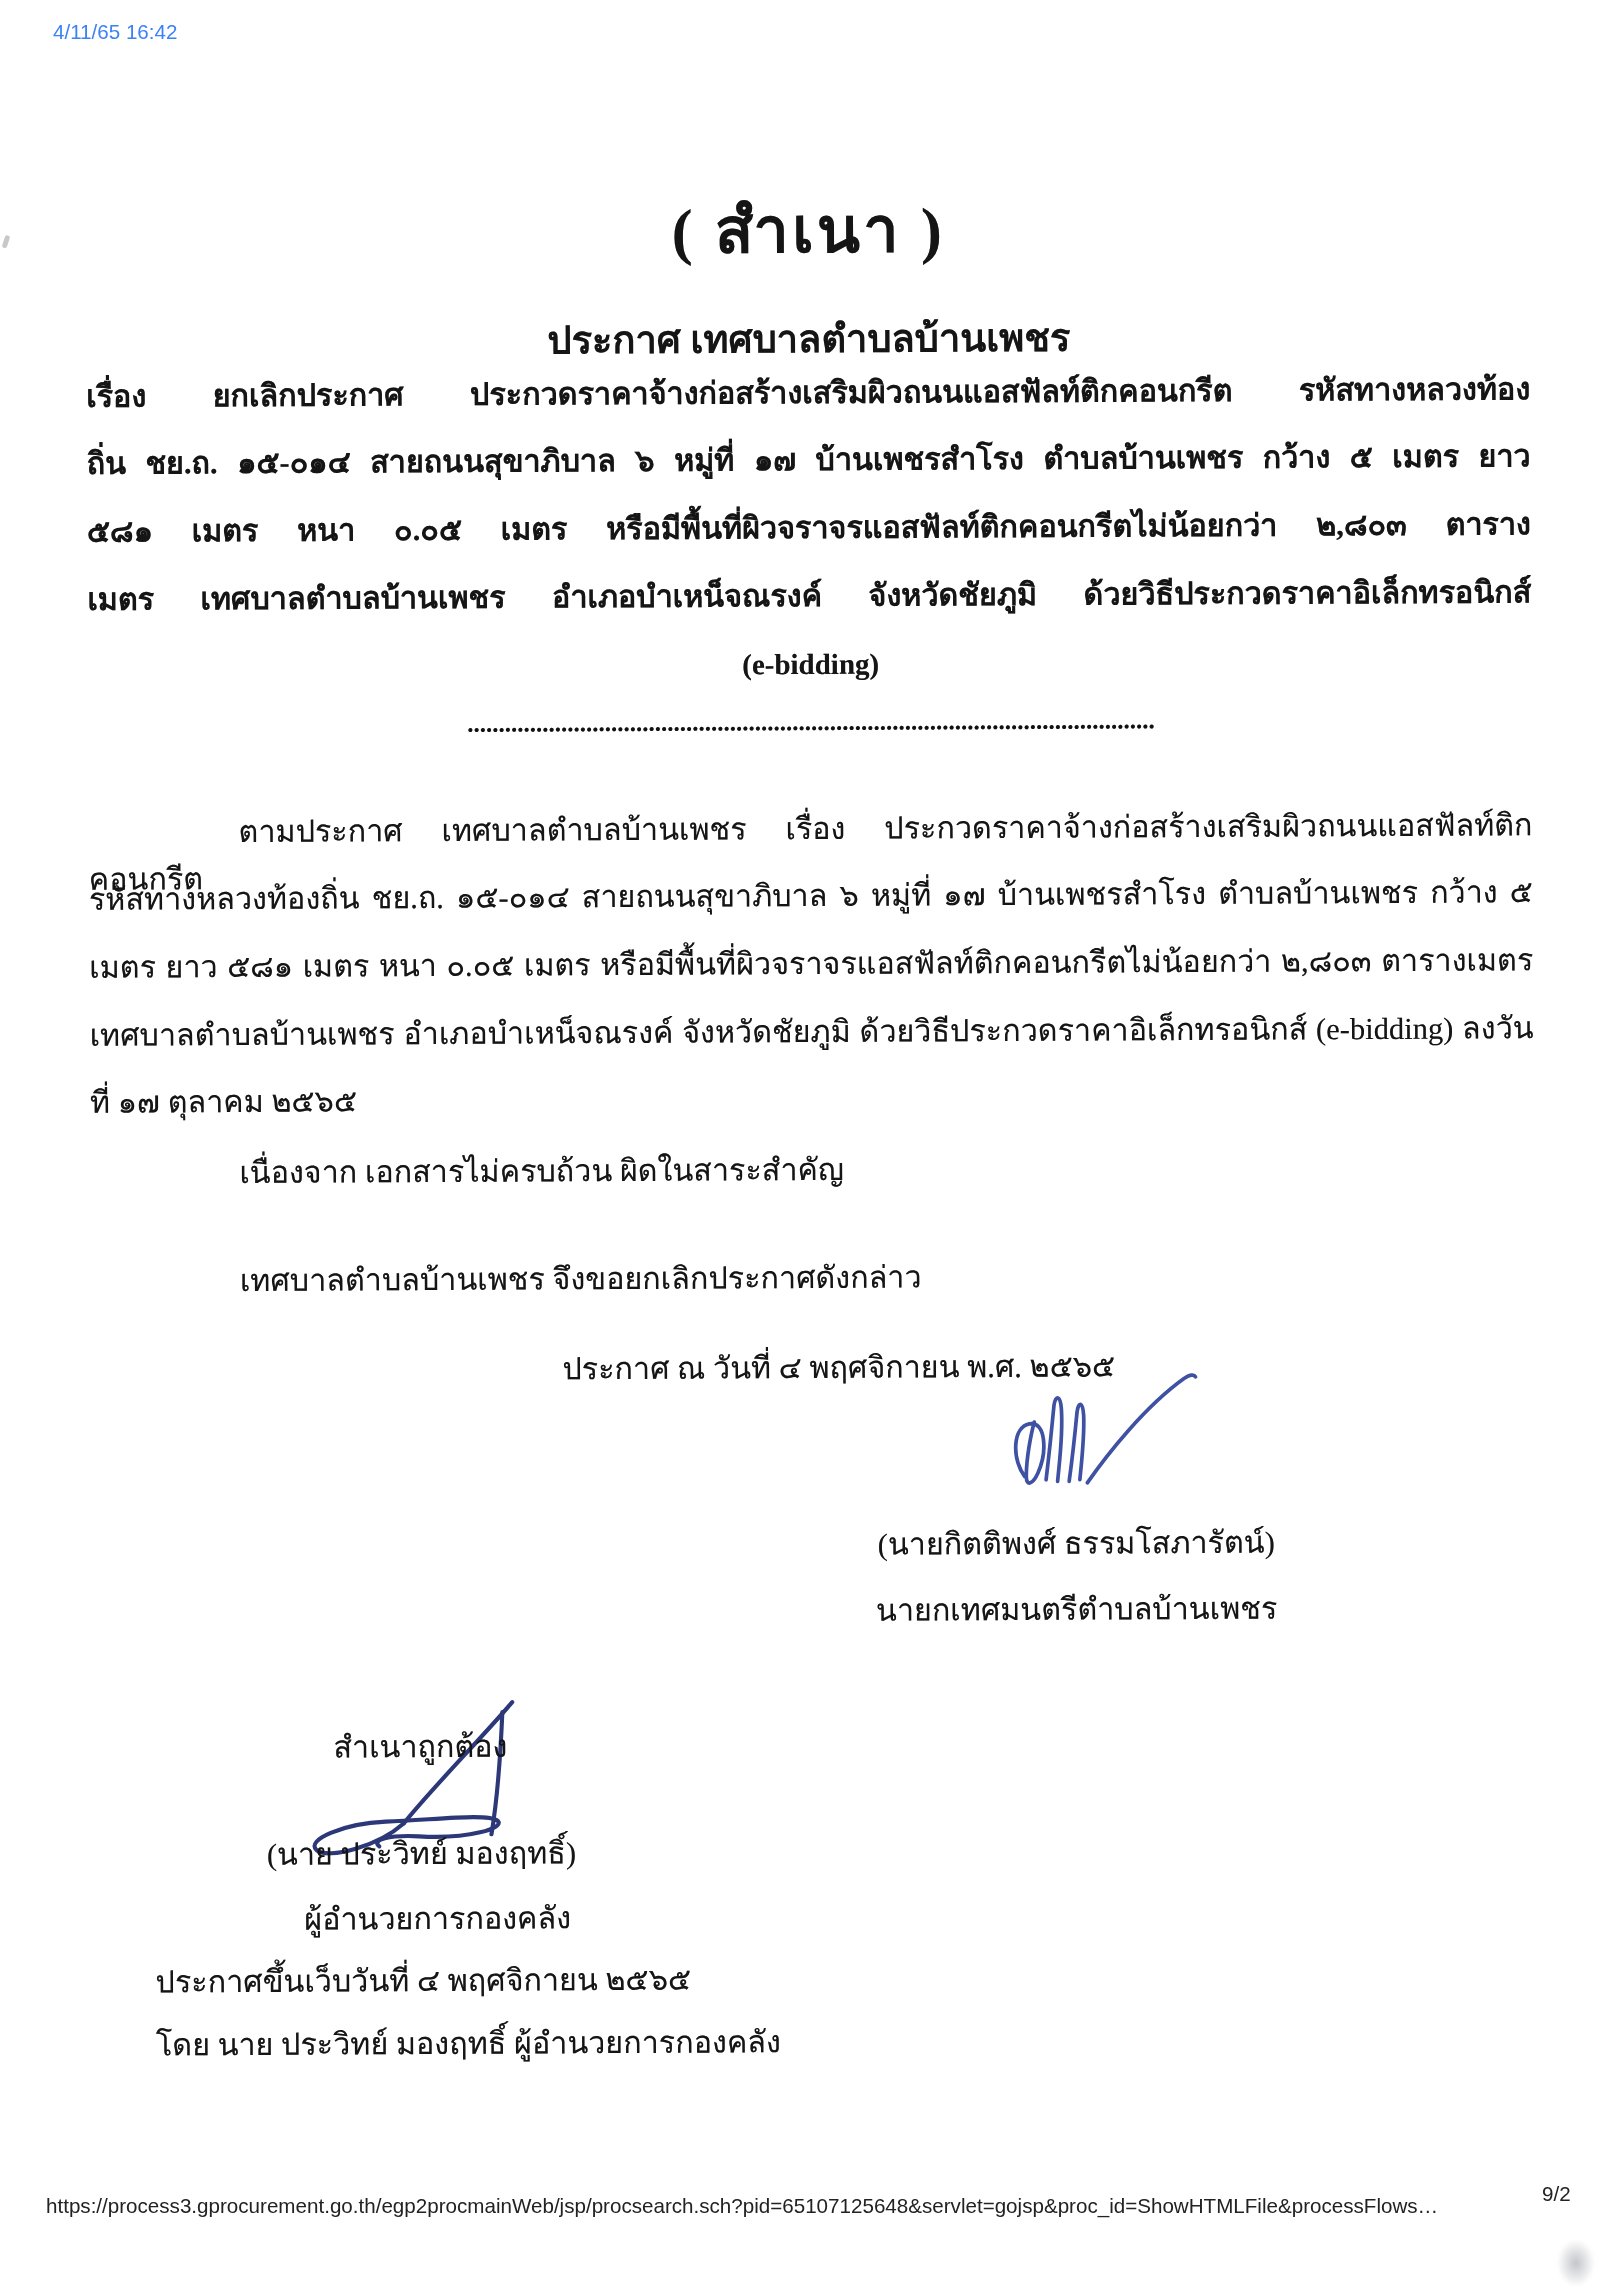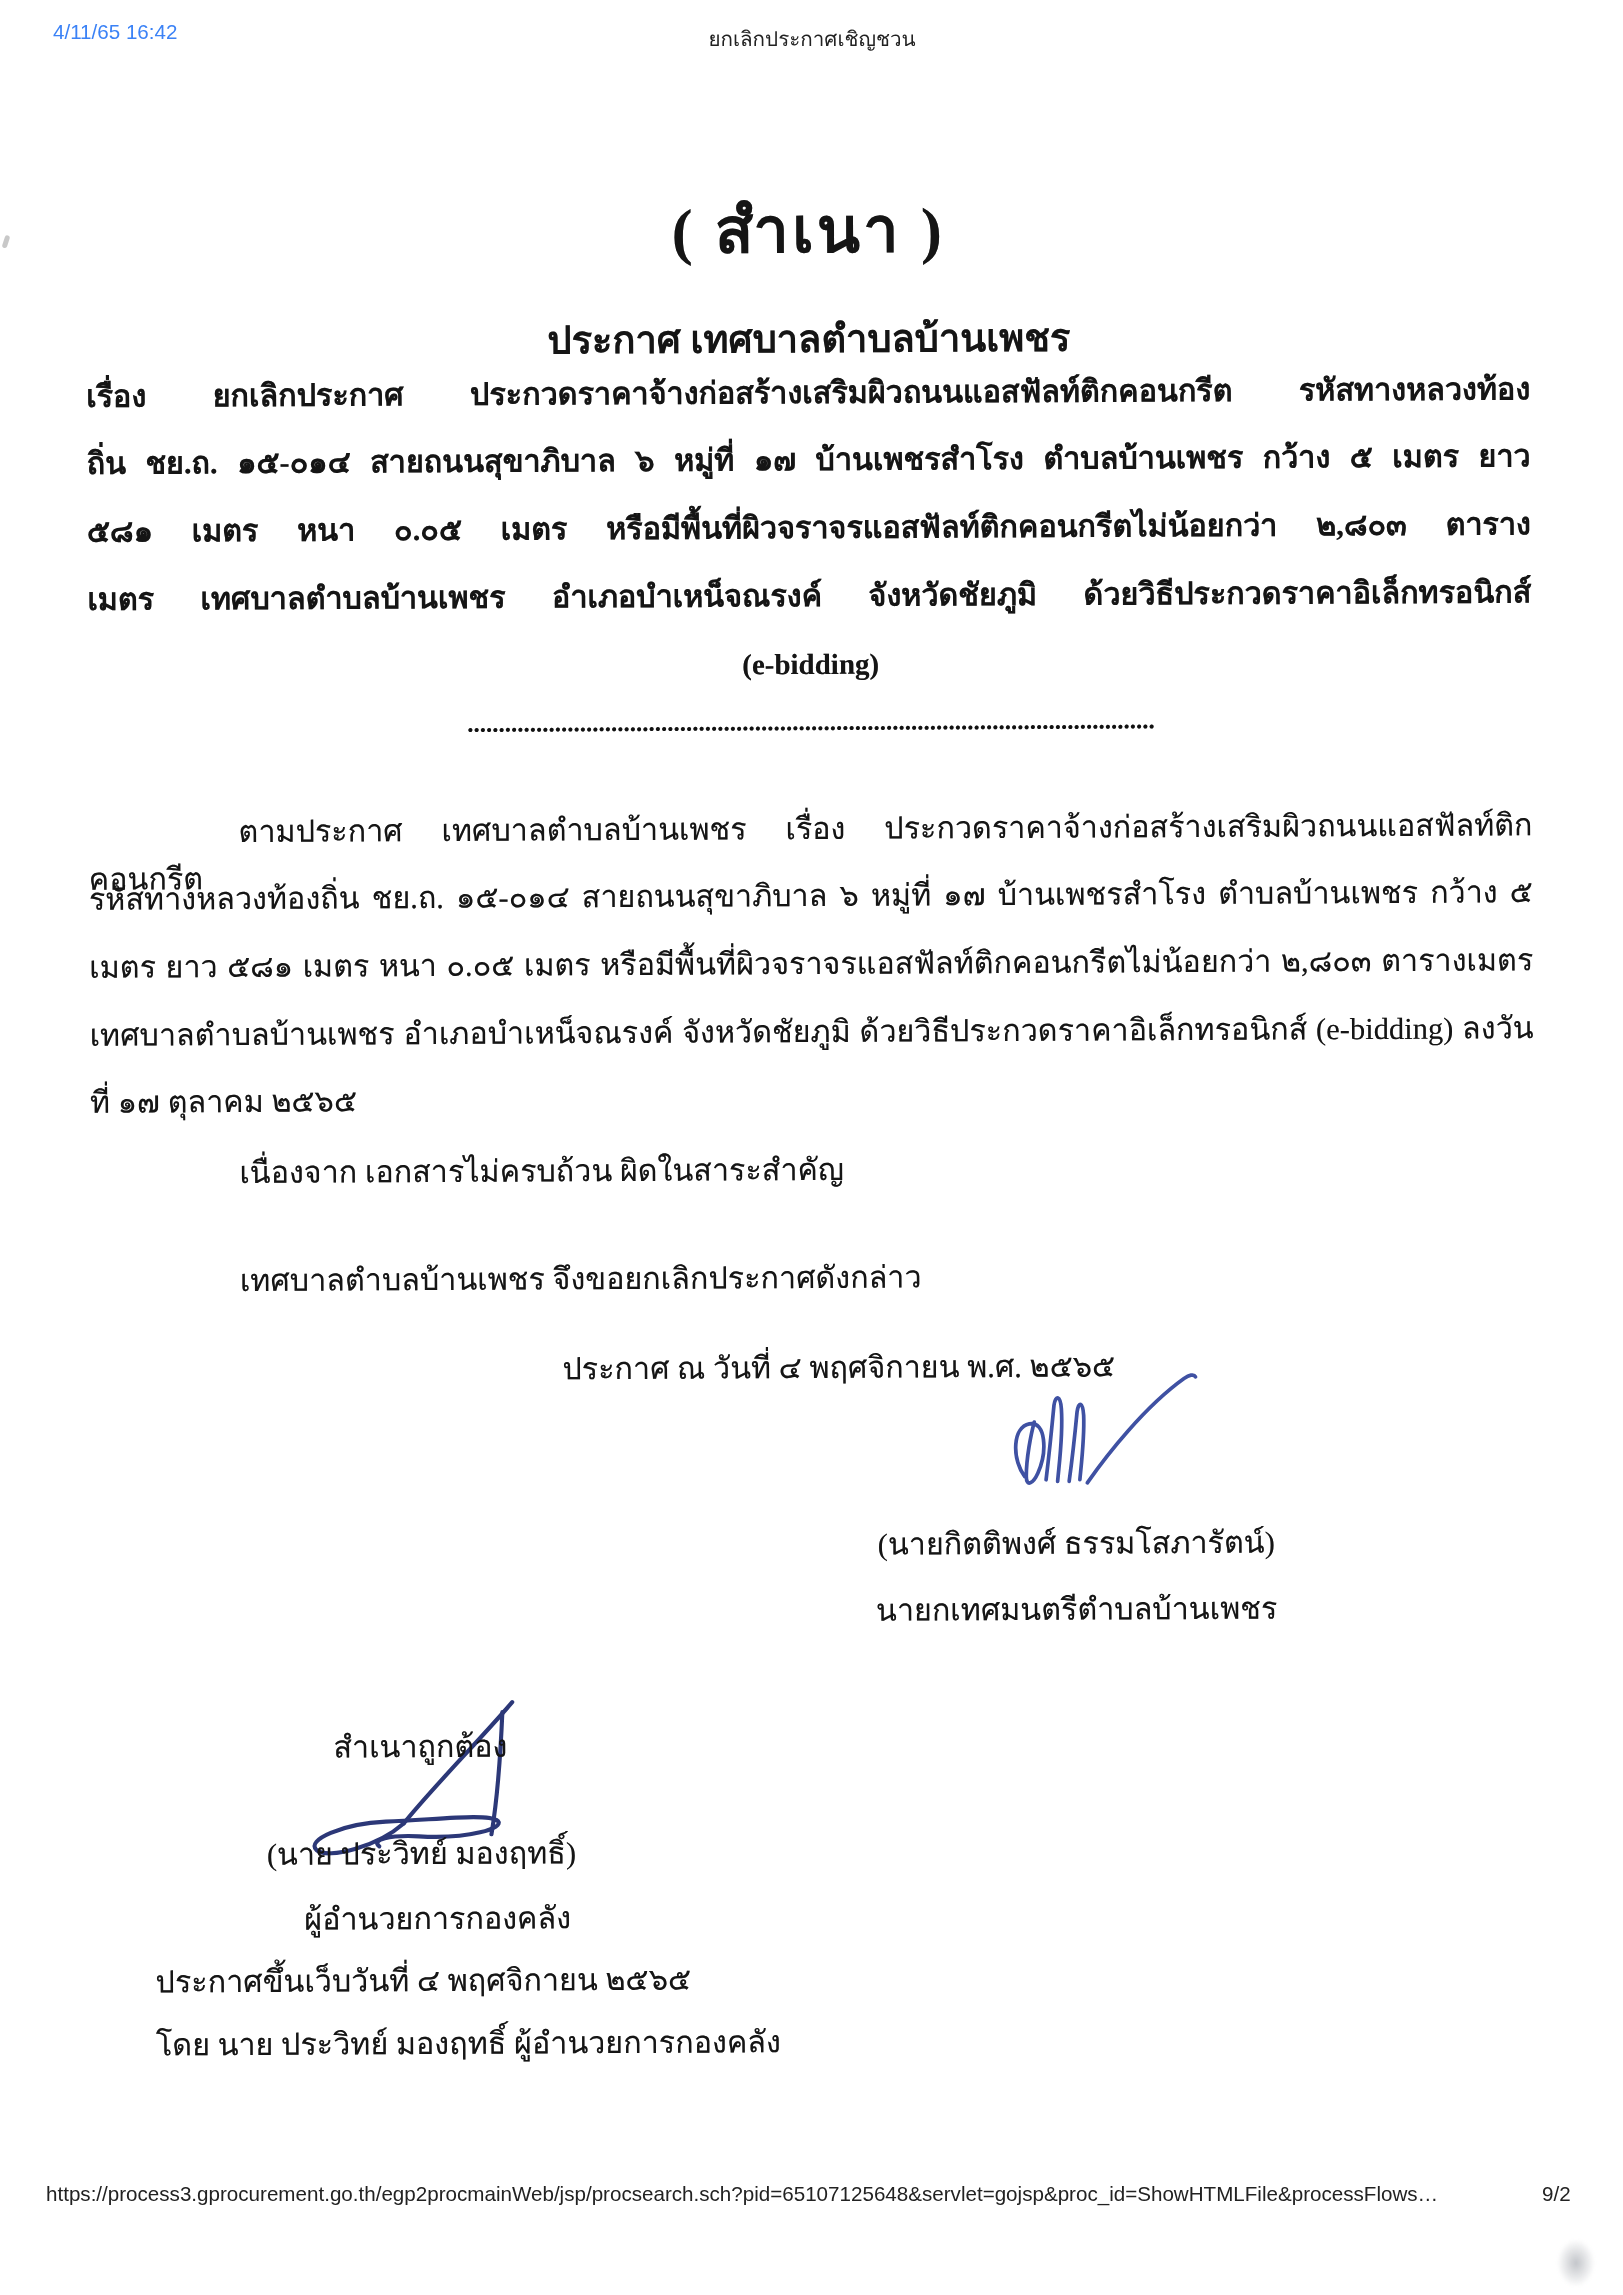--- a/index.html
+++ b/index.html
@@ -16,21 +16,21 @@
   .print-header{
     position:absolute;left:0;top:0;width:100%;height:50px;
     font-family:"Liberation Sans","DejaVu Sans",sans-serif;
   }
   .ph-datetime{position:absolute;left:53px;top:20px;font-size:20.6px;color:#3b82f6;}
   .ph-title{position:absolute;left:0;top:21.5px;width:100%;text-align:center;font-size:20.6px;color:#222;}
   .print-footer{
     position:absolute;left:0;top:2182px;width:100%;
     font-family:"Liberation Sans","DejaVu Sans",sans-serif;
   }
-  .pf-url{position:absolute;left:46px;top:0;font-size:20.6px;color:#222;white-space:nowrap;text-align:center;}
+  .pf-url{position:absolute;left:46px;top:12px;font-size:20.6px;color:#222;white-space:nowrap;text-align:center;}
   .pf-page{position:absolute;left:1542px;top:0;font-size:20.6px;color:#222;}
 
   
   .scan{
     position:absolute;inset:0;
     transform:rotate(-0.3deg);
     transform-origin:50% 40%;
     text-shadow:0 0 0.4px rgba(0,0,0,0.45);
   }
   .line{position:absolute;line-height:1.55;white-space:nowrap;}
@@ -84,21 +84,20 @@
     filter:blur(1.7px);
   }
 </style>
 </head>
 <body>
 
 <div class="page">
 
   <div class="print-header">
     <span class="ph-datetime">4/11/65 16:42</span>
-    <span class="ph-title">ยกเลิกประกาศเชิญชวน</span>
   </div>
 
   <div class="scan">
 
     <div class="line copy-stamp">( สำเนา )</div>
     <div class="line org-title">ประกาศ เทศบาลตำบลบ้านเพชร</div>
 
     <div class="wide subj s0">เรื่อง ยกเลิกประกาศ ประกวดราคาจ้างก่อสร้างเสริมผิวถนนแอสฟัลท์ติกคอนกรีต รหัสทางหลวงท้อง</div>
     <div class="wide subj s1">ถิ่น ชย.ถ. ๑๕-๐๑๔ สายถนนสุขาภิบาล ๖ หมู่ที่ ๑๗ บ้านเพชรสำโรง ตำบลบ้านเพชร กว้าง ๕ เมตร ยาว</div>
     <div class="wide subj s2">๕๘๑ เมตร หนา ๐.๐๕ เมตร หรือมีพื้นที่ผิวจราจรแอสฟัลท์ติกคอนกรีตไม่น้อยกว่า ๒,๘๐๓ ตาราง</div>

